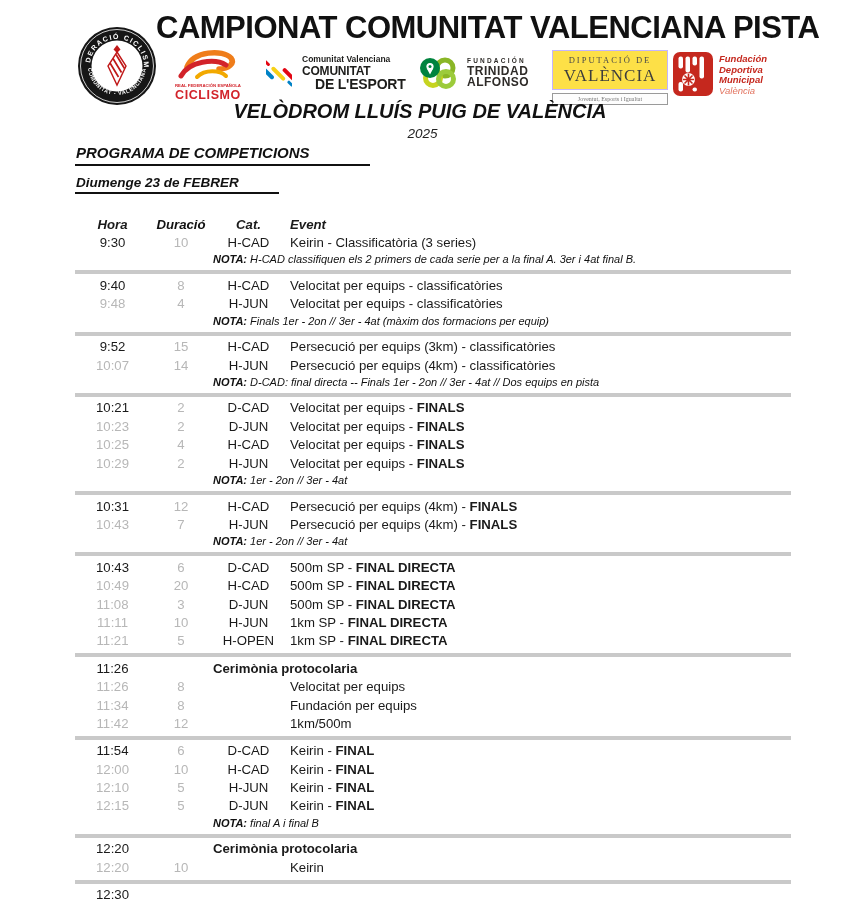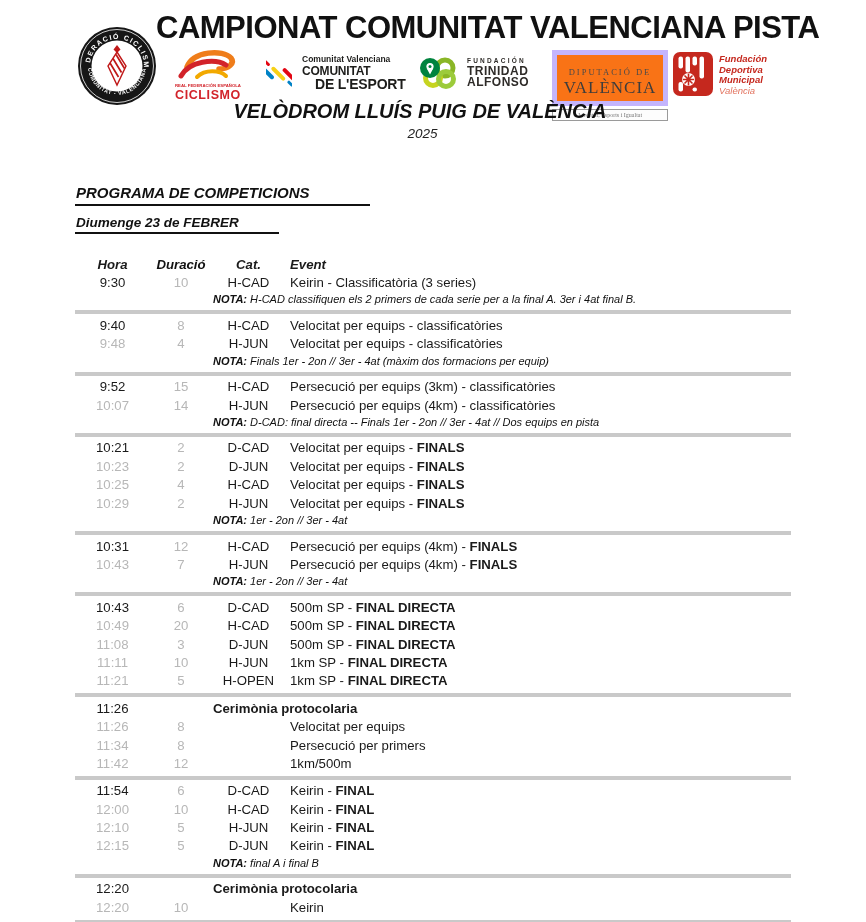--- a/index.html
+++ b/index.html
@@ -19,36 +19,36 @@
   .logo-esport{left:266px;top:52px;display:flex;align-items:center;gap:10px}
   .esport-text{line-height:1}
   .esport-small{font-size:8.5px;font-weight:bold;color:#1d1d1b;margin-bottom:1px}
   .esport-l1{font-size:12px;font-weight:800;color:#1d1d1b;letter-spacing:-0.2px}
   .esport-l2{font-size:14px;font-weight:800;color:#1d1d1b;letter-spacing:-0.2px;padding-left:13px}
   .logo-trinidad{left:416px;top:56px;display:flex;align-items:center;gap:5px}
   .tri-text{line-height:1}
   .tri-small{font-size:6.5px;letter-spacing:2.2px;color:#2e2b28;font-weight:bold;margin-bottom:2px}
   .tri-l{font-size:12px;font-weight:800;color:#2e2b28;line-height:11px;letter-spacing:0.5px}
   .logo-dip{left:552px;top:50px;width:116px;text-align:center;font-family:"Liberation Serif",serif}
-  .dip-box{border:5px solid #c4b5fd;padding:12px 2px 3px 2px;background:#f97316}
+  .dip-box{border:1px solid #c4b5fd;padding:4px 2px 3px 2px;background:#fde047}
   .dip-l1{font-size:8.5px;letter-spacing:2px;color:#4a4a4a}
   .dip-l2{font-size:17px;letter-spacing:1px;color:#3d3d3d;margin-top:1px}
   .dip-sub{border:1px solid #9a9a9a;margin-top:3px;font-size:6px;color:#777;padding:2px 0;background:#fdfdfd}
   .logo-fdm{left:673px;top:52px;display:flex;align-items:flex-start;gap:6px}
   .fdm-text{line-height:10.5px;font-style:italic;padding-top:2px}
   .fdm-l{font-size:9.5px;font-weight:bold;color:#c5281e}
   .fdm-l4{font-size:9.5px;color:#e2735f}
   .venue-line{left:0;top:100px;width:840px;text-align:center;font-size:20px;font-weight:bold;font-style:italic;color:#111}
   .year-line{left:0;top:126px;width:845px;text-align:center;font-size:13.5px;font-style:italic;color:#222}
 
   
   .table-wrap{left:75px;top:144px;width:716px}
   .prog-title{
     display:inline-block;font-size:15px;font-weight:bold;font-style:italic;
-    border-bottom:2.5px solid #111;padding:0 60px 3px 1px;color:#111;margin-top:40px;
+    border-bottom:2.5px solid #111;padding:0 60px 3px 1px;color:#111;
   }
   .day-title{
     display:inline-block;margin-top:9px;font-size:13.5px;font-weight:bold;font-style:italic;
     border-bottom:2px solid #111;padding:0 40px 2px 1px;color:#111;
   }
   .trow{display:grid;grid-template-columns:75px 62px 73px 1fr;height:18.4px;line-height:18.4px;font-size:13.2px}
   .head-row{margin-top:21px;font-weight:bold;font-style:italic;height:19px;line-height:19px}
   .c-hora{text-align:center}
   .c-dur{text-align:center;color:#b7b7b7}
   .c-cat{text-align:center}
@@ -320,21 +320,21 @@
         <div class="trow">
           <div class="c-hora grey">11:26</div>
           <div class="c-dur">8</div>
           <div class="c-cat"></div>
           <div class="c-event"><span>Velocitat per equips</span></div>
         </div>
         <div class="trow">
           <div class="c-hora grey">11:34</div>
           <div class="c-dur">8</div>
           <div class="c-cat"></div>
-          <div class="c-event"><span>Persecució per primers</span></div>
+          <div class="c-event"><span>Fundación per equips</span></div>
         </div>
         <div class="trow">
           <div class="c-hora grey">11:42</div>
           <div class="c-dur">12</div>
           <div class="c-cat"></div>
           <div class="c-event"><span>1km/500m</span></div>
         </div>
       </div>
       <div class="sep"></div>
       <div class="block">

